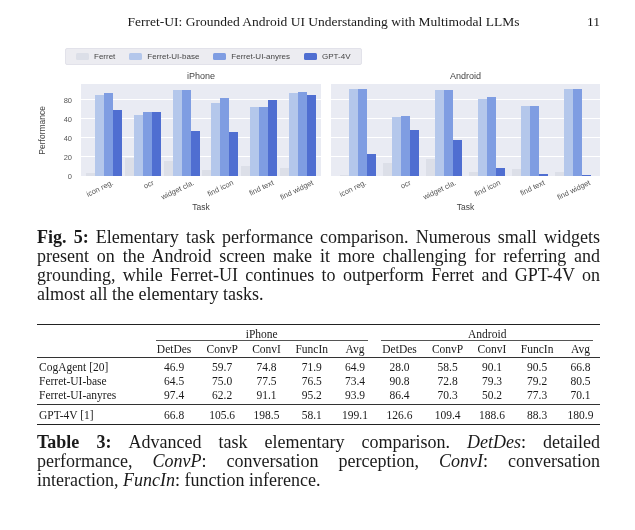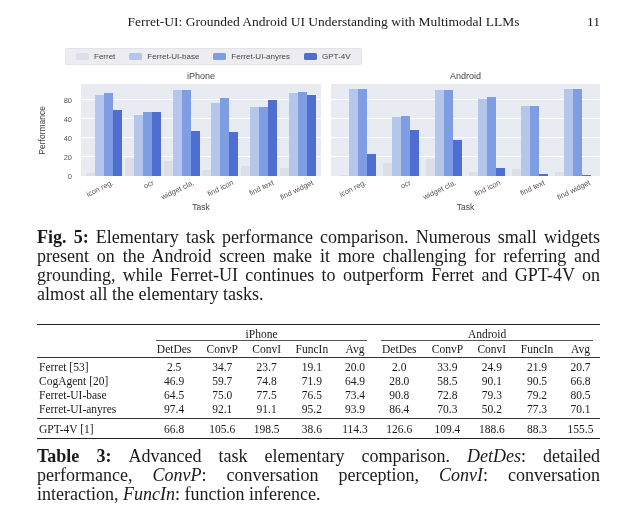--- a/index.html
+++ b/index.html
@@ -260,33 +260,20 @@
           <th class="b">Avg</th>
           <th>DetDes</th>
           <th>ConvP</th>
           <th>ConvI</th>
           <th>FuncIn</th>
           <th class="b">Avg</th>
         </tr>
     </thead>
     <tbody class="main">
         <tr>
-          <td class="lbl">Ferret [53]</td>
-          <td class="num">2.5</td>
-          <td class="num">34.7</td>
-          <td class="num">23.7</td>
-          <td class="num">19.1</td>
-          <td class="num">20.0</td>
-          <td class="num">2.0</td>
-          <td class="num">33.9</td>
-          <td class="num">24.9</td>
-          <td class="num">21.9</td>
-          <td class="num">20.7</td>
-        </tr>
-        <tr>
           <td class="lbl">CogAgent [20]</td>
           <td class="num">46.9</td>
           <td class="num">59.7</td>
           <td class="num">74.8</td>
           <td class="num">71.9</td>
           <td class="num">64.9</td>
           <td class="num">28.0</td>
           <td class="num">58.5</td>
           <td class="num">90.1</td>
           <td class="num b">90.5</td>
@@ -301,42 +288,42 @@
           <td class="num">73.4</td>
           <td class="num">90.8</td>
           <td class="num">72.8</td>
           <td class="num">79.3</td>
           <td class="num">79.2</td>
           <td class="num">80.5</td>
         </tr>
         <tr>
           <td class="lbl">Ferret-UI-anyres</td>
           <td class="num b">97.4</td>
-          <td class="num">92.1</td>
+          <td class="num">62.2</td>
           <td class="num">91.1</td>
           <td class="num b">95.2</td>
           <td class="num">93.9</td>
           <td class="num">86.4</td>
           <td class="num">70.3</td>
           <td class="num">50.2</td>
           <td class="num">77.3</td>
           <td class="num">70.1</td>
         </tr>
       </tbody>
     <tbody class="foot">
         <tr>
           <td class="lbl">GPT-4V [1]</td>
           <td class="num">66.8</td>
           <td class="num b">105.6</td>
           <td class="num b">198.5</td>
-          <td class="num">38.6</td>
-          <td class="num b">114.3</td>
+          <td class="num">58.1</td>
+          <td class="num b">199.1</td>
           <td class="num b">126.6</td>
           <td class="num b">109.4</td>
           <td class="num b">188.6</td>
           <td class="num">88.3</td>
-          <td class="num b">155.5</td>
+          <td class="num b">180.9</td>
         </tr>
       </tbody>
   </table>
 </div>
 
 <p class="caption" style="margin-top:8px;"><span class="b">Table 3: </span><span>Advanced task elementary comparison. </span><span class="i">DetDes</span><span>: detailed performance, </span><span class="i">ConvP</span><span>: conversation perception, </span><span class="i">ConvI</span><span>: conversation interaction, </span><span class="i">FuncIn</span><span>: function inference.</span></p>
 
 </body></html>

